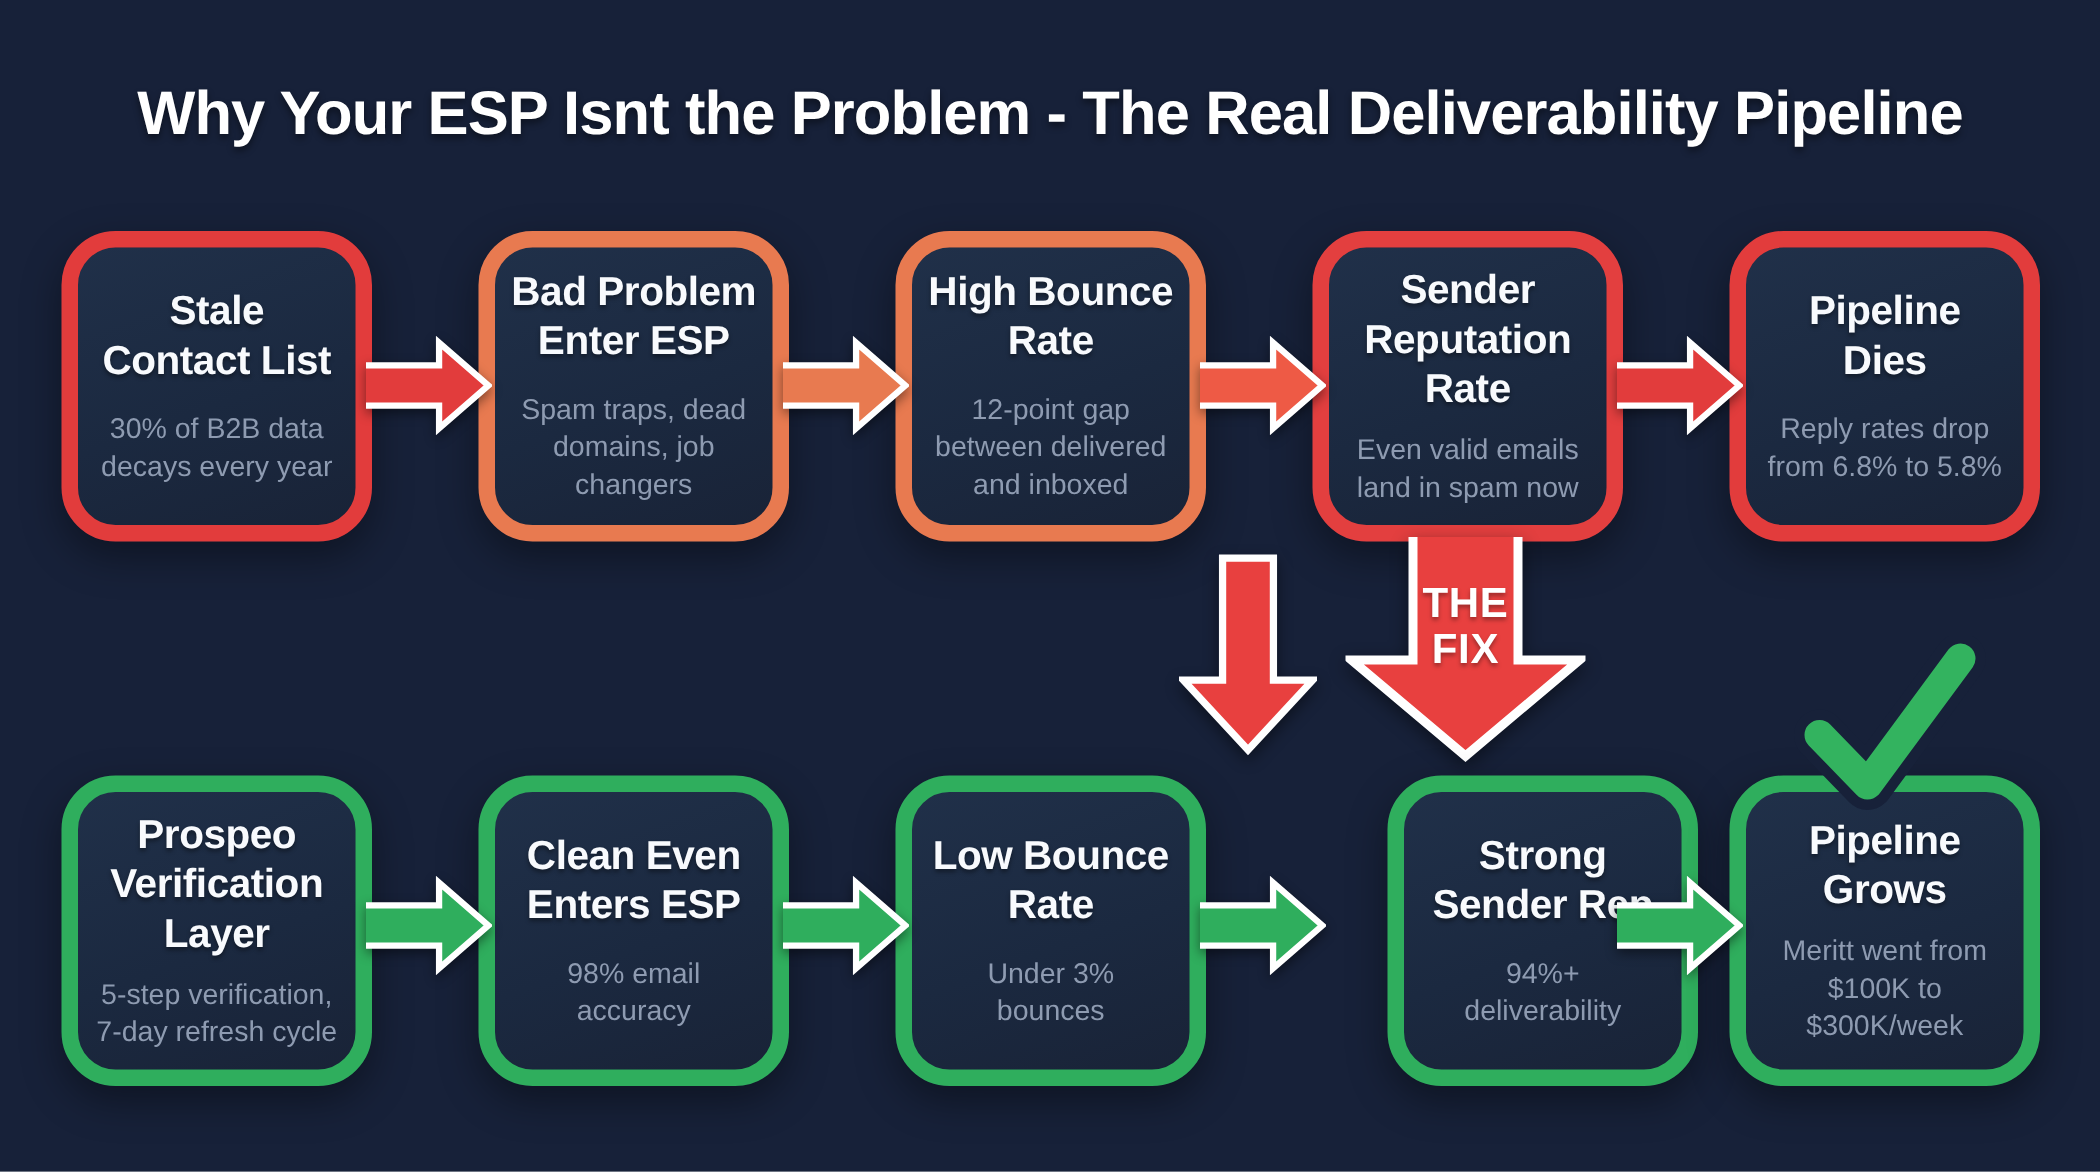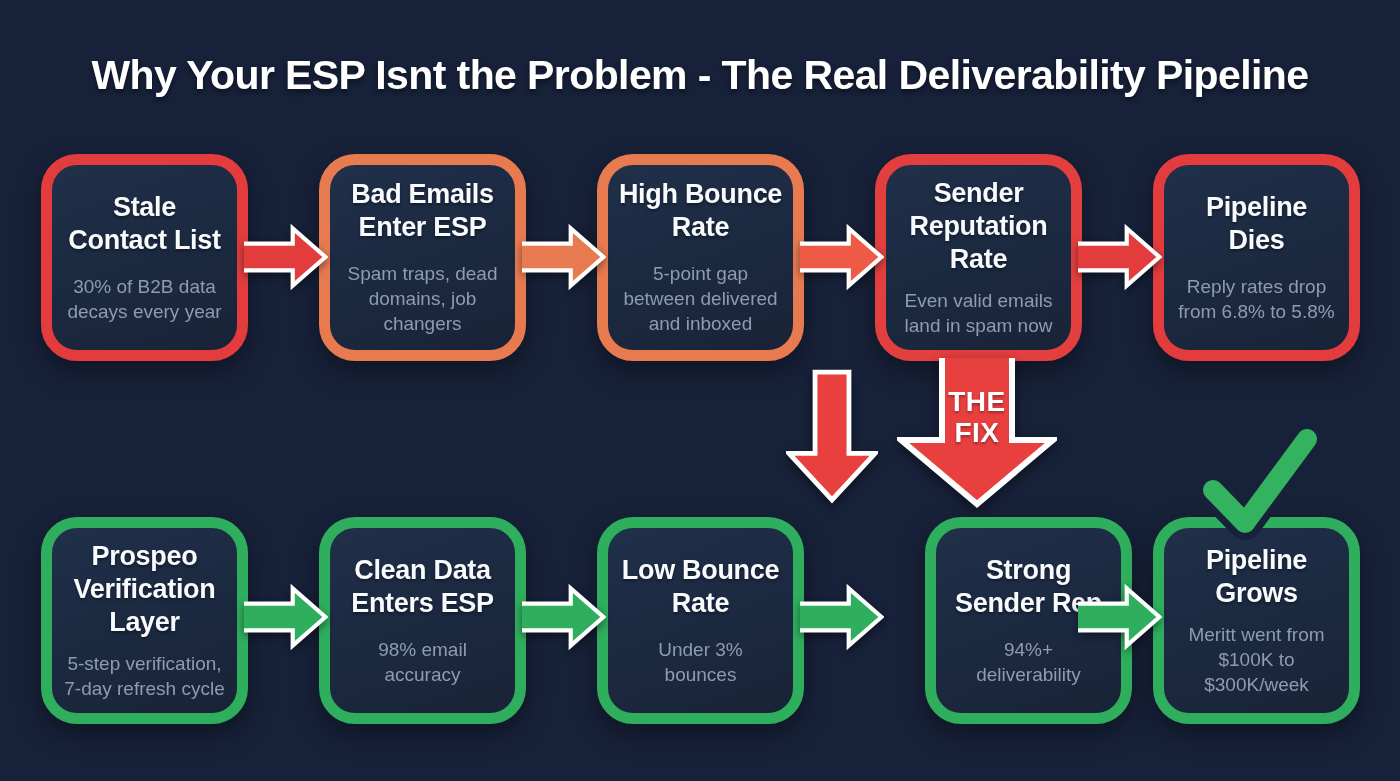--- a/index.html
+++ b/index.html
@@ -69,28 +69,28 @@
 <div class="canvas">
 
   <h1 class="title">Why Your ESP Isnt the Problem - The Real Deliverability Pipeline</h1>
 
   <div class="box" style="left: 41px; border-color: rgb(226, 60, 60);">
     <div class="box-heading">Stale
 Contact List</div>
     <div class="box-subtitle">30% of B2B data decays every year</div>
   </div>
   <div class="box" style="left: 319px; border-color: rgb(232, 122, 80);">
-    <div class="box-heading">Bad Emails
+    <div class="box-heading">Bad Problem
 Enter ESP</div>
     <div class="box-subtitle">Spam traps, dead domains, job changers</div>
   </div>
   <div class="box" style="left: 597px; border-color: rgb(232, 122, 80);">
     <div class="box-heading">High Bounce
 Rate</div>
-    <div class="box-subtitle">5-point gap between delivered and inboxed</div>
+    <div class="box-subtitle">12-point gap between delivered and inboxed</div>
   </div>
   <div class="box" style="left: 875px; gap: 12px; border-color: rgb(227, 63, 63);">
     <div class="box-heading">Sender
 Reputation
 Rate</div>
     <div class="box-subtitle">Even valid emails land in spam now</div>
   </div>
   <div class="box" style="left: 1153px; border-color: rgb(226, 60, 60);">
     <div class="box-heading">Pipeline
 Dies</div>
@@ -119,21 +119,21 @@
   <div class="fix-label">THE
 FIX</div>
 
   <div class="box row-bottom" style="left: 41px; gap: 12px; border-color: rgb(47, 174, 93);">
     <div class="box-heading">Prospeo
 Verification
 Layer</div>
     <div class="box-subtitle" style="max-width:190px">5-step verification, 7-day refresh cycle</div>
   </div>
   <div class="box row-bottom" style="left: 319px; border-color: rgb(47, 174, 93);">
-    <div class="box-heading">Clean Data
+    <div class="box-heading">Clean Even
 Enters ESP</div>
     <div class="box-subtitle">98% email accuracy</div>
   </div>
   <div class="box row-bottom" style="left: 597px; border-color: rgb(47, 174, 93);">
     <div class="box-heading">Low Bounce
 Rate</div>
     <div class="box-subtitle" style="max-width:120px">Under 3% bounces</div>
   </div>
   <div class="box row-bottom" style="left: 925px; border-color: rgb(47, 174, 93);">
     <div class="box-heading">Strong

